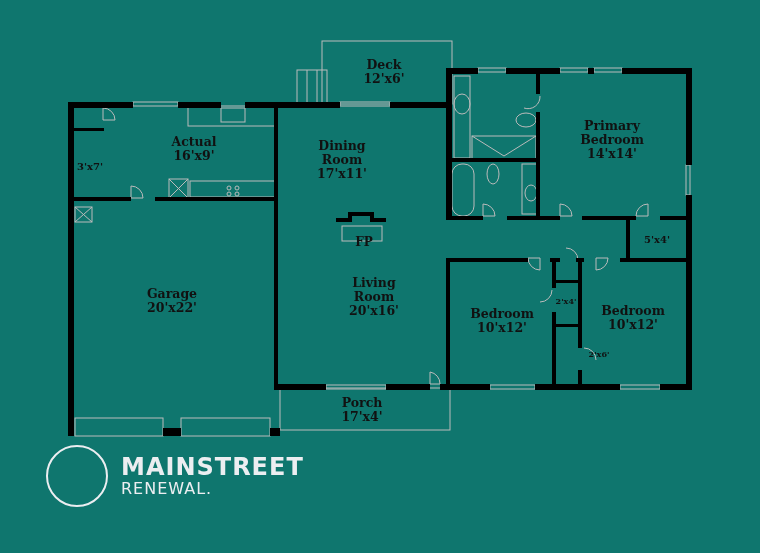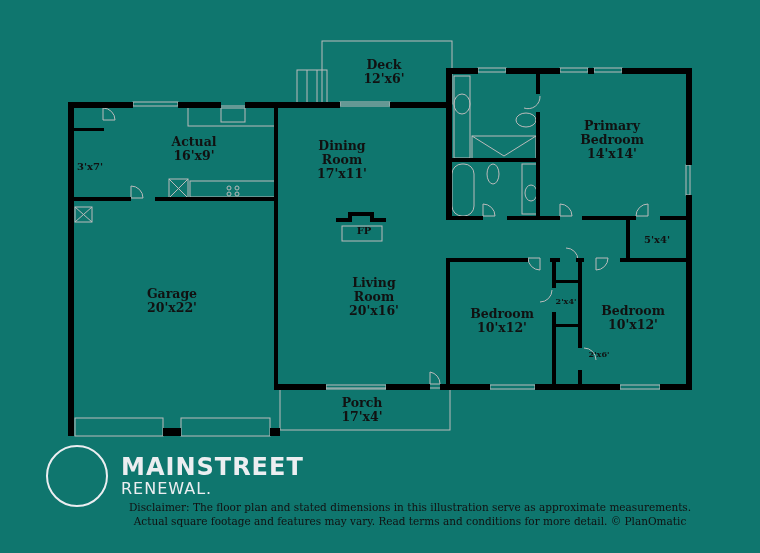--- a/index.html
+++ b/index.html
@@ -2,21 +2,21 @@
 <html><head>
 <meta charset="utf-8">
 <style>
   html,body{margin:0;padding:0;background:#fff;}
   #stage{position:relative;width:760px;height:553px;overflow:hidden;background:#0f766e;font-family:"DejaVu Serif","Liberation Serif",serif;}
   svg#plan{position:absolute;left:0;top:0;}
   .lbl{position:absolute;text-align:center;color:#111;font-weight:bold;font-size:12.5px;line-height:14px;transform:translate(-50%,-50%);white-space:nowrap;}
   .lbl .dim{display:block;}
   .sm{font-size:10px;line-height:11px;}
   .xs{font-size:8px;line-height:9px;}
-  .fp{position:absolute;font-size:10px;font-weight:bold;color:#111;transform:translate(-50%,-50%);}
+  .fp{position:absolute;font-size:12px;font-weight:bold;color:#111;transform:translate(-50%,-50%);margin-top:12px;}
   #logo{position:absolute;left:46px;top:445px;width:260px;height:60px;}
   #logo .circ{position:absolute;left:0;top:0;width:58px;height:58px;border:2px solid #eceef1;border-radius:50%;}
   #logo .brand1{position:absolute;left:75px;top:8px;font-family:"DejaVu Sans","Liberation Sans",sans-serif;font-size:24px;letter-spacing:1px;color:#eceef1;font-weight:bold;}
   #logo .brand2{position:absolute;left:75px;top:34px;font-family:"DejaVu Sans","Liberation Sans",sans-serif;font-size:16px;letter-spacing:1px;color:#eceef1;}
   #disclaimer{position:absolute;left:0;width:760px;top:500px;text-align:center;font-family:"DejaVu Serif","Liberation Serif",serif;font-size:10.5px;line-height:14px;color:#111;}
   #disclaimer div{padding-left:60px;}
 </style>
 </head>
 <body>
 
@@ -186,17 +186,13 @@
   <span class="dim">Porch</span>
   <span class="dim">17'x4'</span>
 </div>
 
 <div id="logo">
   <div class="circ"></div>
   <div class="brand1">MAINSTREET</div>
   <div class="brand2">RENEWAL.</div>
 </div>
 
-<div id="disclaimer">
-  <div>Disclaimer: The floor plan and stated dimensions in this illustration serve as approximate measurements.</div>
-  <div>Actual square footage and features may vary. Read terms and conditions for more detail. © PlanOmatic</div>
-</div>
 </div>
 
 </body></html>

